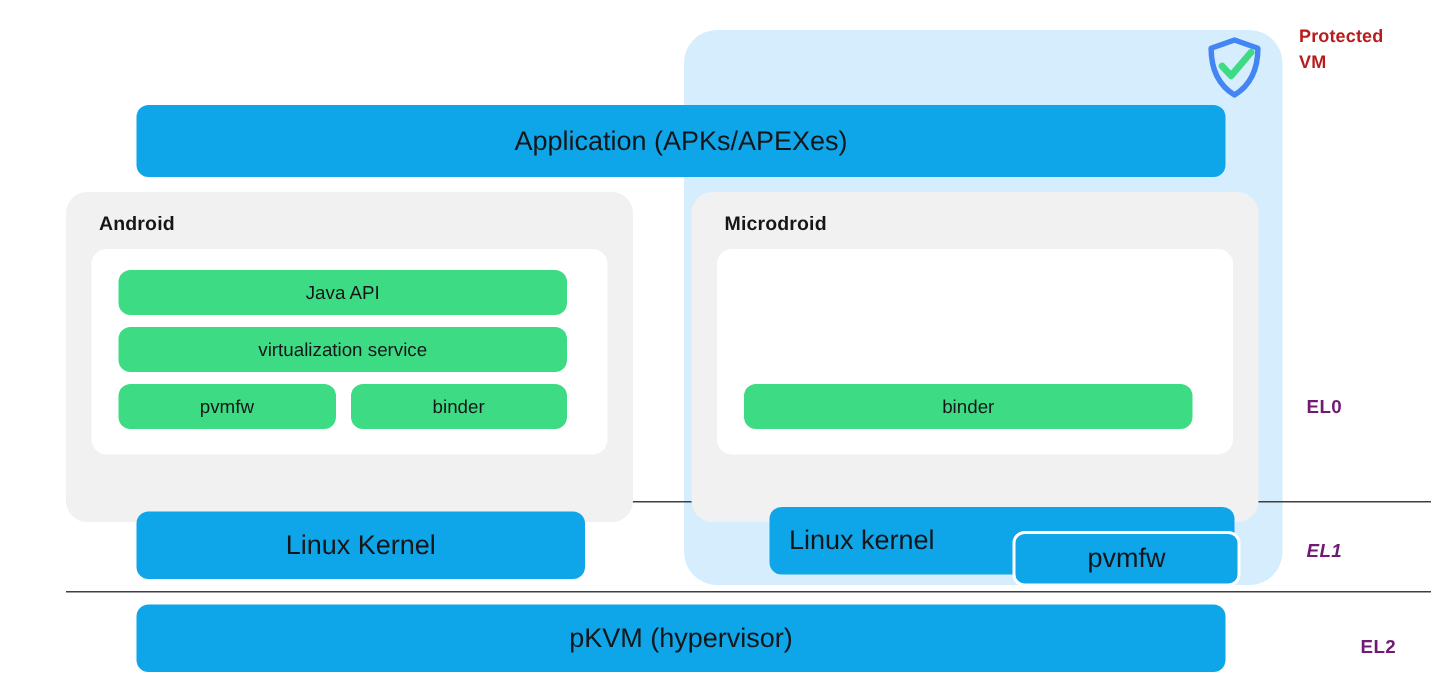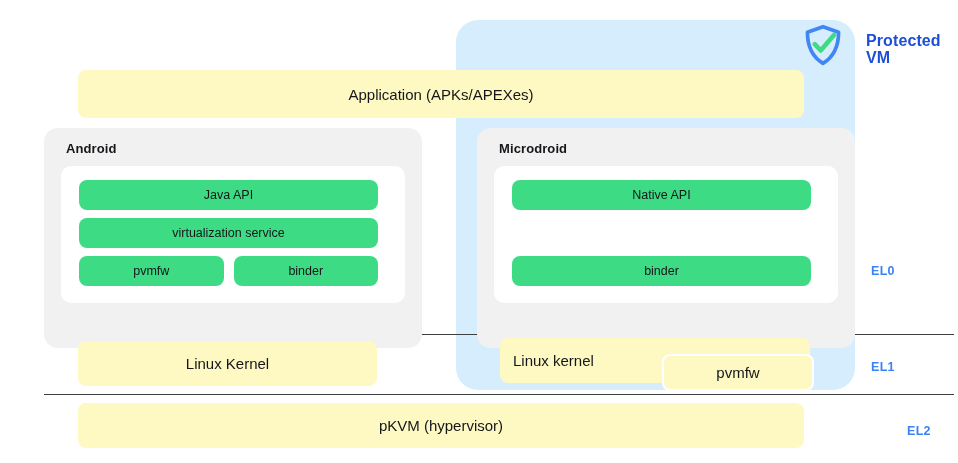--- a/index.html
+++ b/index.html
@@ -37,64 +37,65 @@
     top: 23px;
     width: 44px;
     height: 44px;
   }
   .shield-icon svg { display: block; width: 44px; height: 44px; }
 
   
   .pvm-label {
     position: absolute;
     left: 866px;
-    top: 32px;
+    top: 16px;
     width: 86px;
-    color: #1d4ed8;
-    font-size: 16px;
+    color: #b91c1c;
+    font-size: 12px;
     font-weight: bold;
     line-height: 17px;
     letter-spacing: 0.1px;
   }
 
   
   .el-label {
     position: absolute;
     left: 871px;
-    color: #3b82f6;
+    color: #701a75;
     font-size: 12.5px;
     font-weight: bold;
     letter-spacing: 0.3px;
   }
   .el-label.el0 { top: 264px; }
-  .el-label.el1 { top: 360px; }
+  .el-label.el1 { top: 360px; font-style: italic; }
   .el-label.el2 { top: 424px; margin-left: 36px; }
 
   
   .rule {
     position: absolute;
     left: 44px;
     width: 910px;
     height: 1px;
     background: #3c4043;
   }
   .rule.r1 { top: 334px; }
   .rule.r2 { top: 394px; }
 
   
   .gblock {
     position: absolute;
-    background: #fef9c3;
+    background: #0ea5e9;
     border-radius: 8px;
     color: #15161a;
-    font-size: 15px;
+    font-size: 18px;
     display: flex;
     align-items: center;
     justify-content: center;
     box-sizing: border-box;
+    margin-left: 13px;
   }
 
   
   .app-bar {
     left: 78px;
     top: 70px;
     width: 726px;
     height: 48px;
   }
 
@@ -102,21 +103,21 @@
   .os-card {
     position: absolute;
     top: 128px;
     width: 378px;
     height: 220px;
     background: #f1f1f1;
     border-radius: 14px;
     box-sizing: border-box;
   }
   .os-card.android { left: 44px; }
-  .os-card.microdroid { left: 461px; margin-left: 16px; }
+  .os-card.microdroid { left: 461px; }
   .os-title {
     position: absolute;
     left: 22px;
     top: 13px;
     font-size: 13px;
     font-weight: bold;
     color: #15161a;
     letter-spacing: 0.1px;
   }
   .os-inner {
@@ -227,23 +228,20 @@
       <div class="stack-row row3">
         <div class="cell half">pvmfw</div>
         <div class="cell half">binder</div>
       </div>
     </div>
   </div>
 
   <div class="os-card microdroid">
     <div class="os-title">Microdroid</div>
     <div class="os-inner">
-      <div class="stack-row row1">
-        <div class="cell full">Native API</div>
-      </div>
       <div class="stack-row row3">
         <div class="cell half">binder</div>
       </div>
     </div>
   </div>
 
   <div class="gblock kernel-left">Linux Kernel</div>
   <div class="gblock kernel-right">Linux kernel</div>
   <div class="gblock pvmfw-block">pvmfw</div>
 

